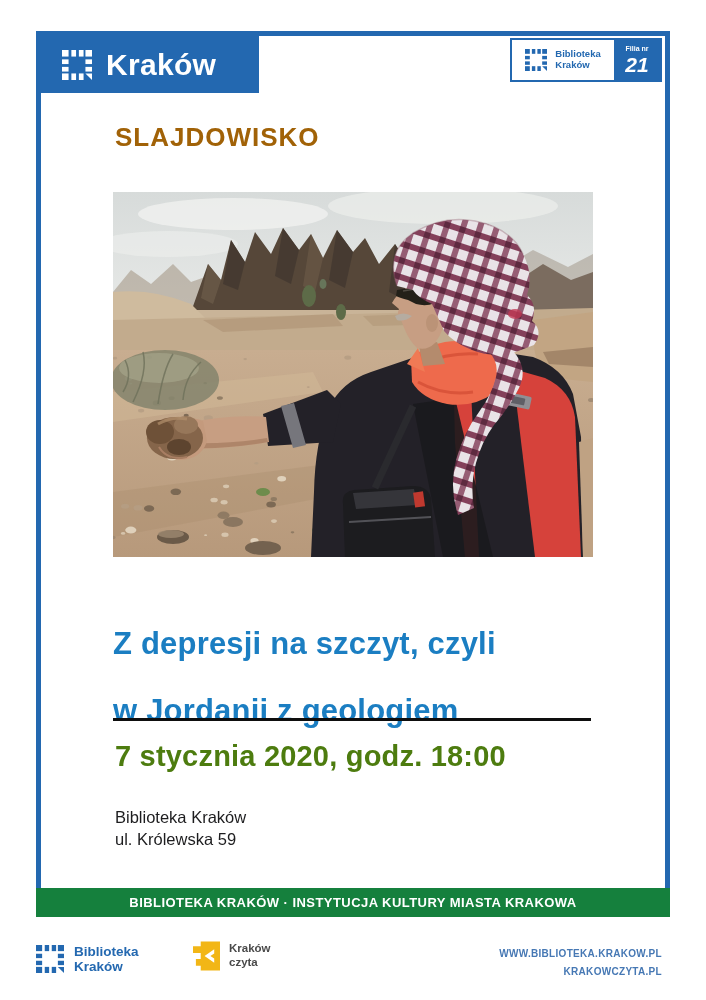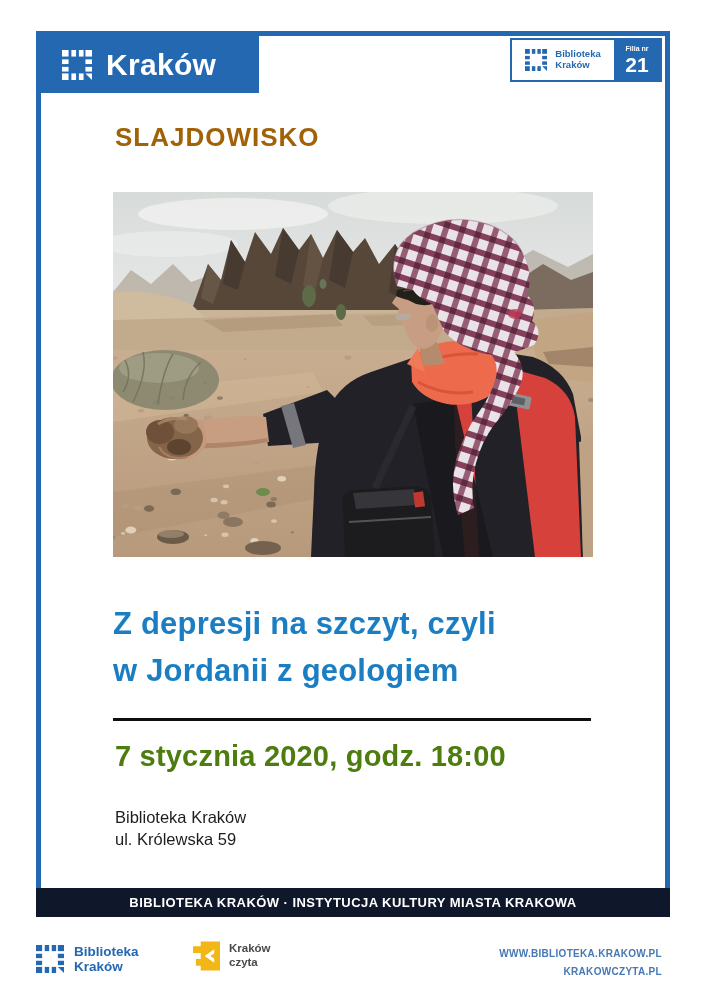--- a/index.html
+++ b/index.html
@@ -14,36 +14,36 @@
   .krakow-box .kicon{width:30px;height:30px;flex:0 0 auto;}
   .krakow-box .ktext{color:#fff;font-size:30px;font-weight:600;letter-spacing:.3px;}
 
   
   .badge{position:absolute;left:510px;top:38px;width:152px;height:44px;background:#fff;border:2px solid #2368b0;box-sizing:border-box;display:flex;}
   .badge-left{flex:1;display:flex;align-items:center;justify-content:center;gap:8px;}
   .badge-left .bicon{width:22px;height:22px;}
   .badge-name{color:#2368b0;font-size:9.5px;font-weight:700;line-height:1.15;}
   .badge-right{width:46px;background:#2368b0;color:#fff;display:flex;flex-direction:column;align-items:center;justify-content:center;line-height:1;}
   .badge-right .fl{font-size:7px;font-weight:600;margin-bottom:2px;}
-  .badge-right .fn{font-size:21px;font-weight:600;}
+  .badge-right .fn{font-size:21px;font-weight:600;font-style:italic;}
 
   .series{position:absolute;left:115px;top:122px;font-size:26px;font-weight:600;color:#a16207;letter-spacing:1px;}
 
   .photo{position:absolute;left:113px;top:192px;width:480px;height:365px;overflow:hidden;background:#d8dcdb;}
   .photo svg{display:block;width:100%;height:100%;}
 
   .speaker{position:absolute;left:115px;top:570px;font-size:21px;font-weight:500;color:#151515;letter-spacing:.5px;}
   .title{position:absolute;left:113px;top:600px;font-size:31px;font-weight:800;color:#1b7ec2;line-height:47px;letter-spacing:.2px;}
-  .title span{display:block;}
+  .title span{display:block;margin-top:20px;}
   .divider{position:absolute;left:113px;top:718px;width:478px;height:3px;background:#0e0e0e;}
   .date{position:absolute;left:115px;top:740px;font-size:29px;font-weight:800;color:#4d7c0f;letter-spacing:.2px;}
   .venue{position:absolute;left:115px;top:806px;font-size:16.5px;color:#1d1d1f;line-height:1.36;}
   .venue span{display:block;}
 
-  .banner{position:absolute;left:36px;top:888px;width:634px;height:29px;background:#0f172a;display:flex;align-items:center;justify-content:center;}
+  .banner{position:absolute;left:36px;top:888px;width:634px;height:29px;background:#15803d;display:flex;align-items:center;justify-content:center;}
   .banner span{color:#fff;font-size:13px;font-weight:700;letter-spacing:.45px;}
 
   
   .f-bib{position:absolute;left:36px;top:944px;display:flex;align-items:center;gap:10px;}
   .f-bib .bicon{width:28px;height:28px;}
   .f-bib .btxt{color:#2368b0;font-size:13.5px;font-weight:800;line-height:1.12;}
   .f-czyta{position:absolute;left:193px;top:941px;display:flex;align-items:center;gap:9px;}
   .f-czyta .cicon{width:27px;height:30px;}
   .f-czyta .ctxt{color:#4a4a4a;font-size:11.5px;font-weight:800;line-height:1.2;}
   .f-urls{position:absolute;right:44px;top:945px;text-align:right;color:#4678b4;font-size:10px;font-weight:700;line-height:1.75;letter-spacing:.3px;margin-left:30px;}

